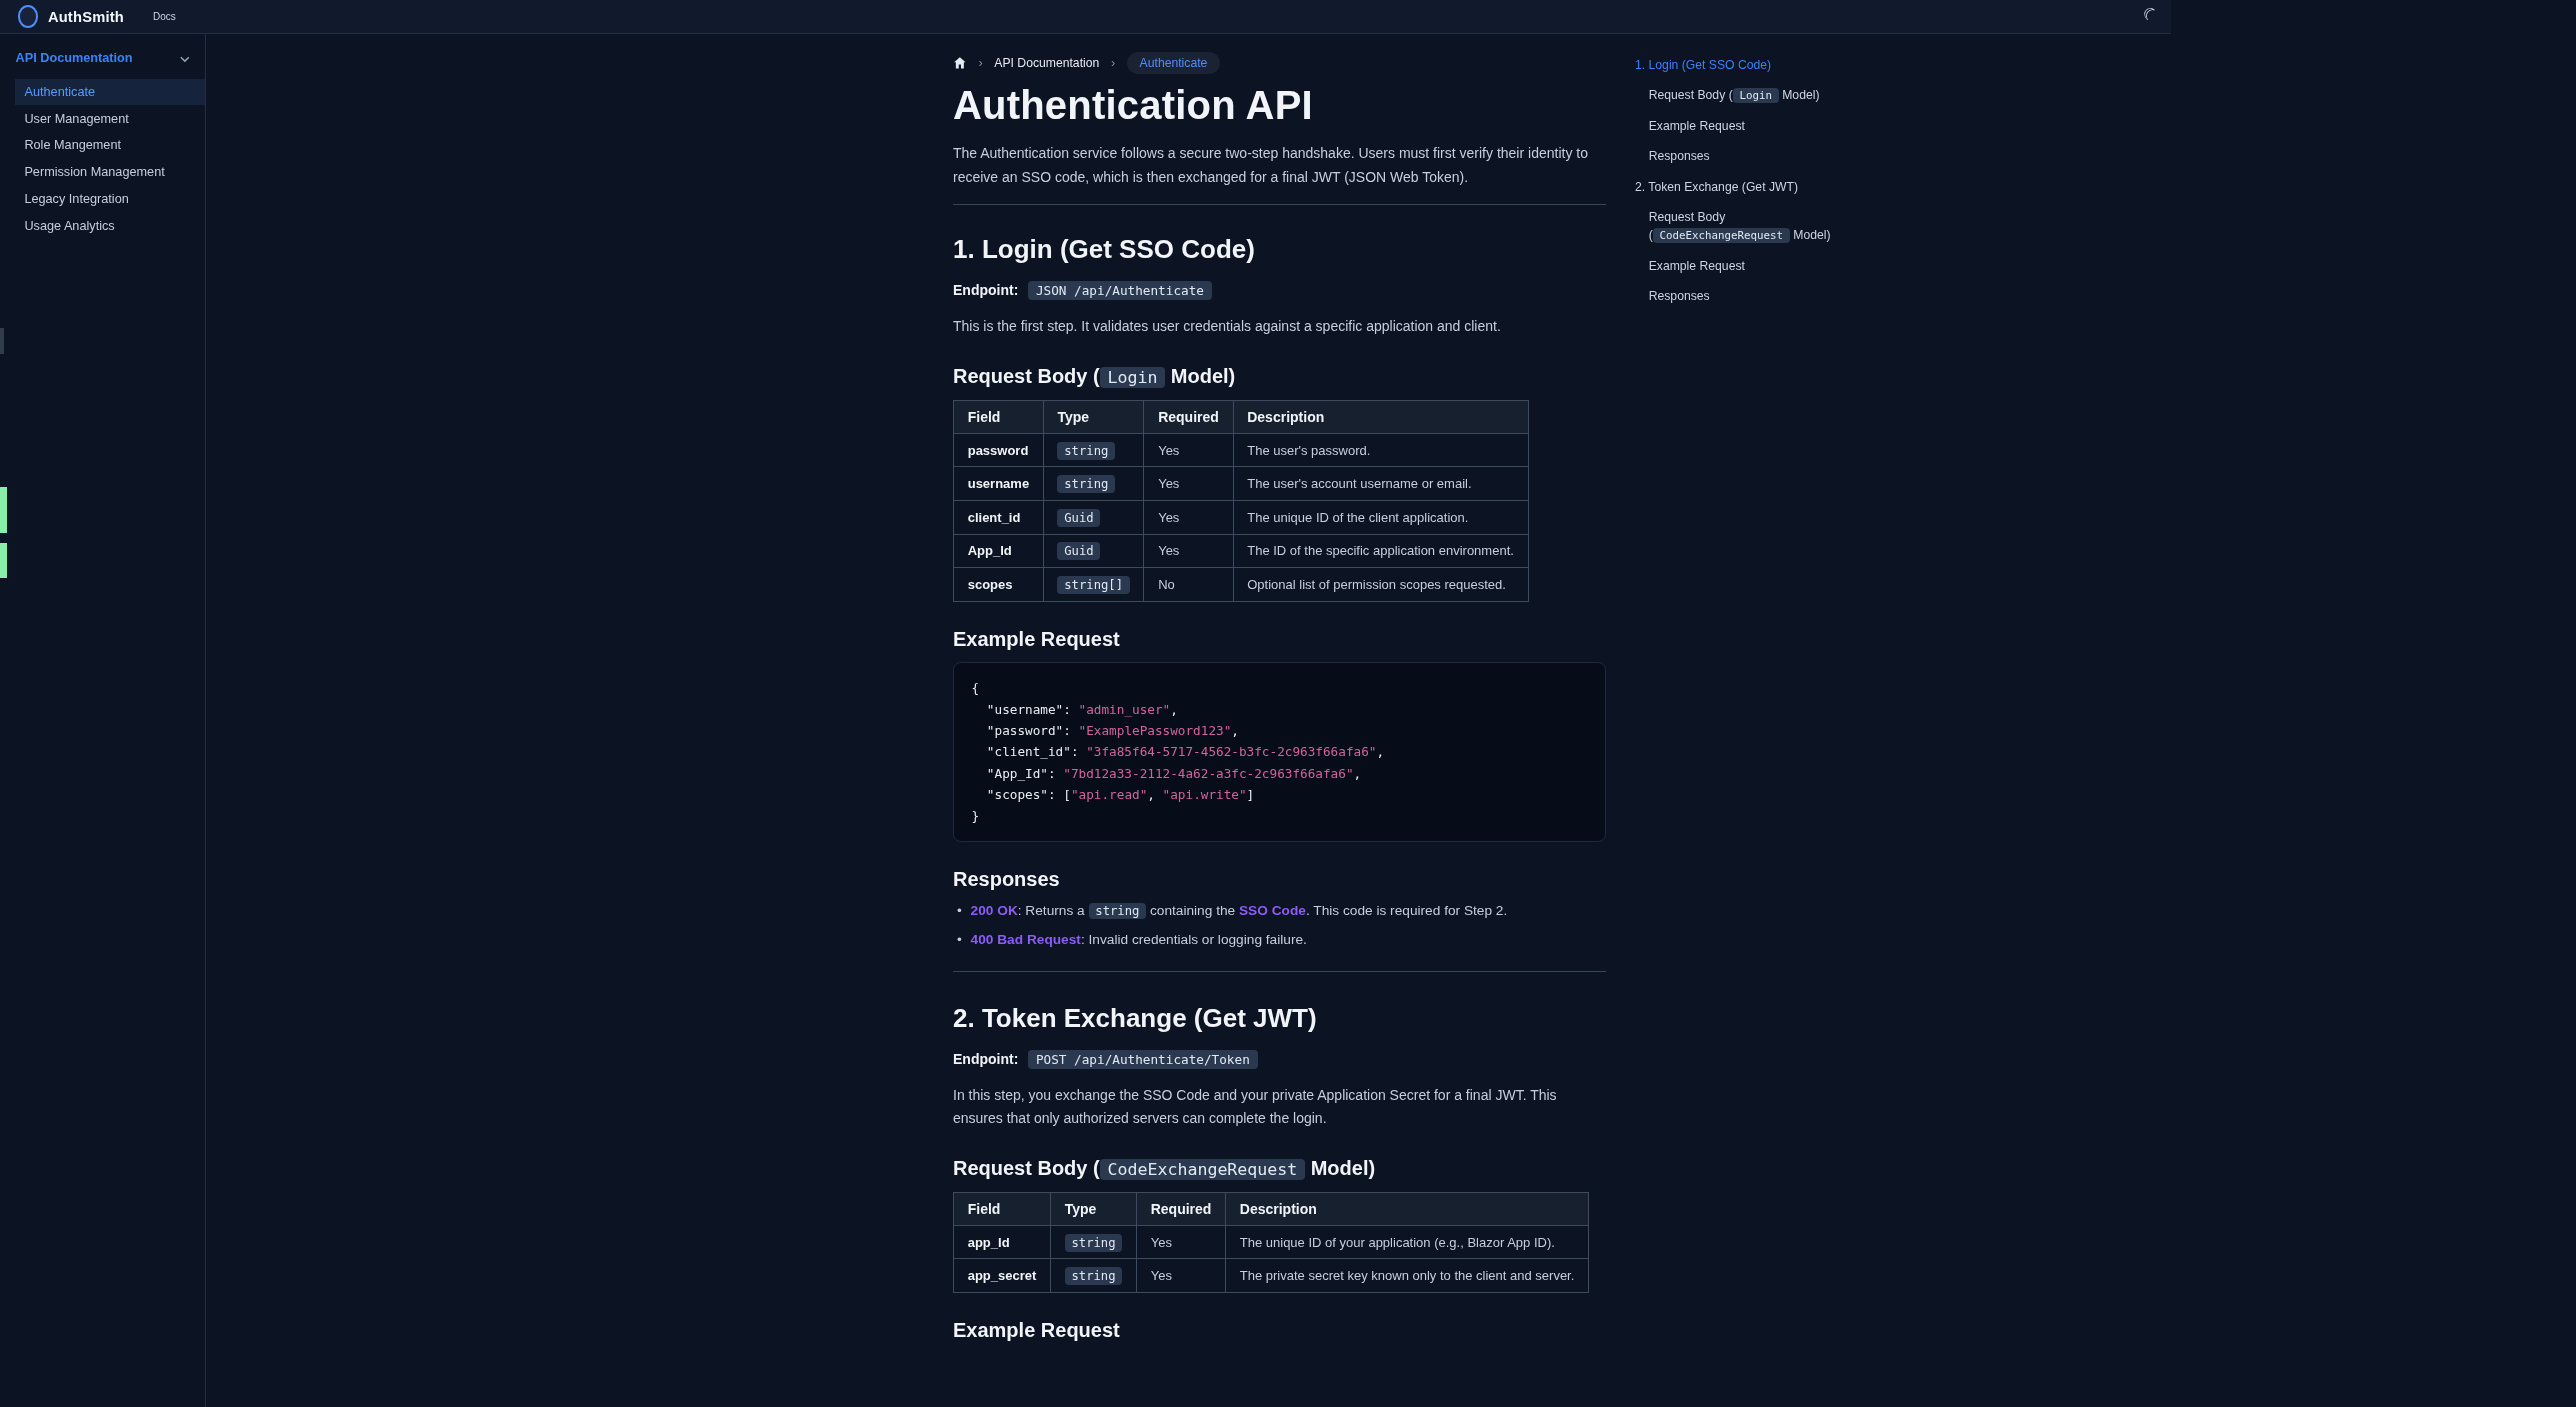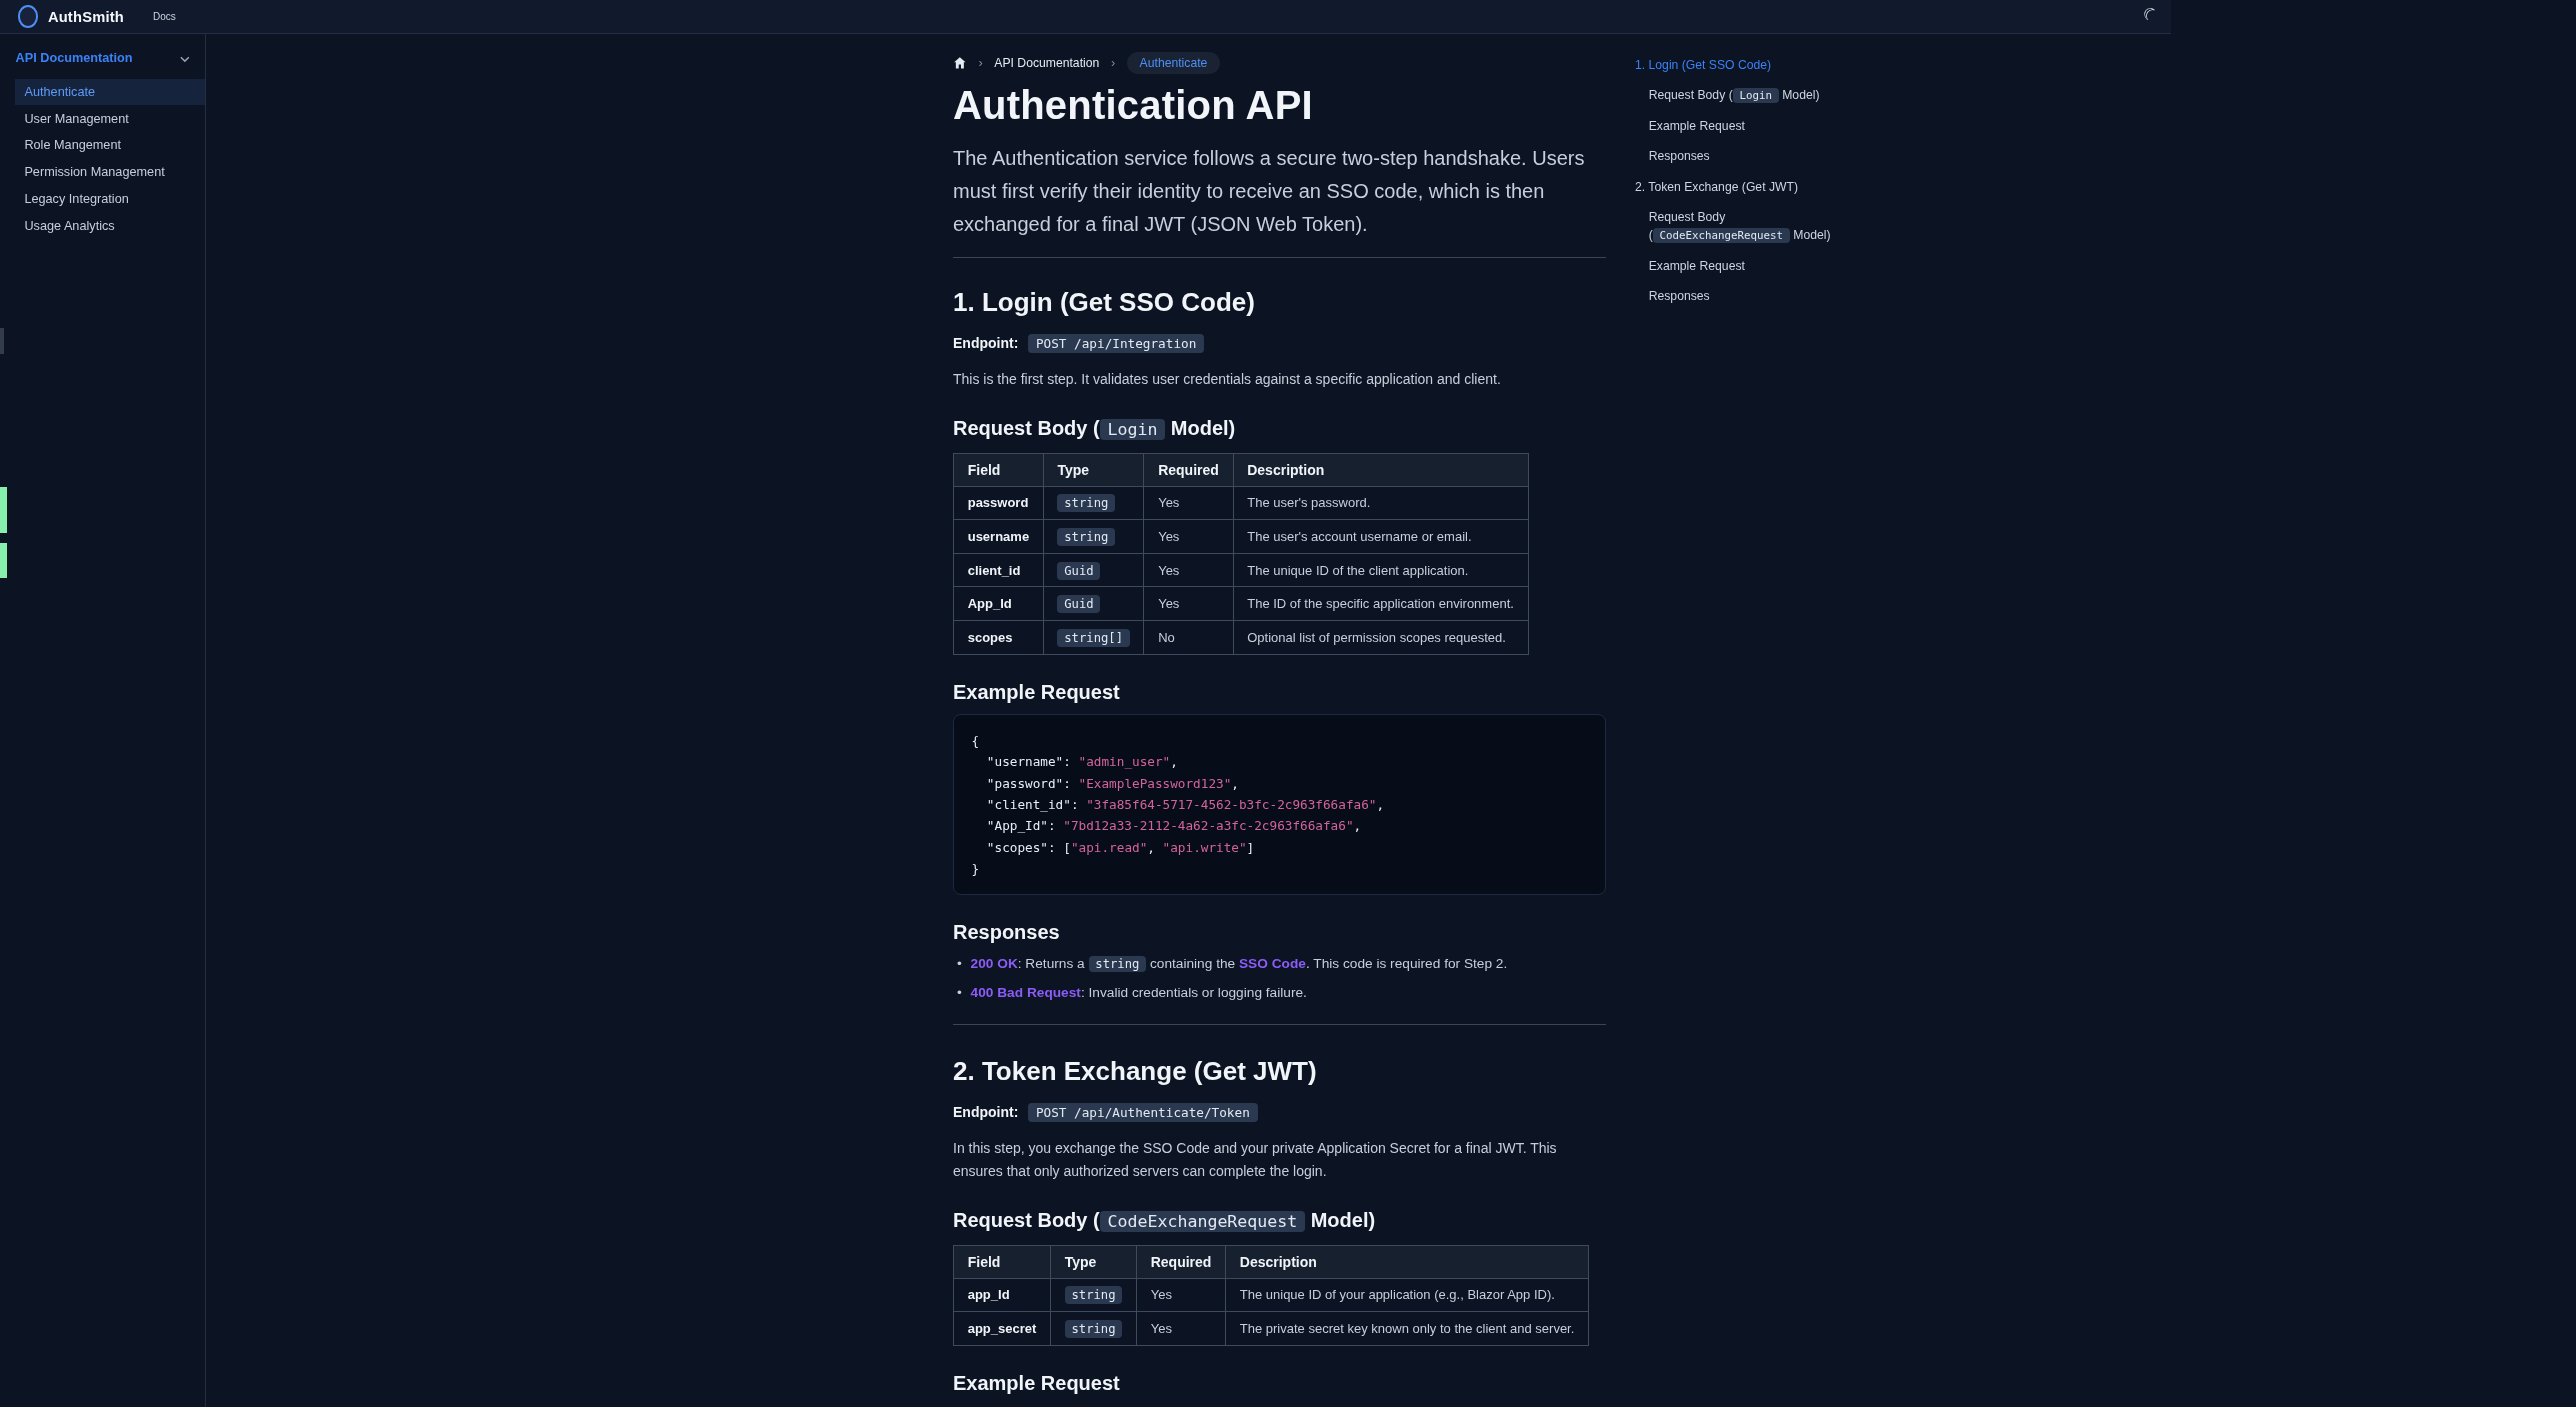--- a/index.html
+++ b/index.html
@@ -48,21 +48,21 @@
   .edge-marker{ position:absolute; left:0; width:6.8px; background:#86efac; z-index:6; }
   
   .content{ position:absolute; left:953px; top:0; width:653px; }
   .breadcrumb{ margin-top:52px; display:flex; align-items:center; gap:11.7px; font-size:12.2px; color:#e6ebf2;}
   .crumb-sep{ color:#7f8ca0; font-size:12.7px; }
   .crumb-link{ cursor:pointer; }
   .crumb-pill{
     background:#1a2334; color:#4f8ef7; border-radius:977px; padding:3.9px 12.7px; cursor:default;
   }
   h1{ color:#f1f5f9; font-size:40px; margin-top:9px; letter-spacing:0.2px;}
-  .intro{ font-size:20px; line-height:1.65; margin-top:14.7px; color:#c6cfdb;}
+  .intro{ font-size:14px; line-height:1.65; margin-top:14.7px; color:#c6cfdb;}
   hr{ border:none; border-top:1px solid #39465a; margin-top:15.6px; }
   h2{ color:#f1f5f9; font-size:26px; margin-top:29px; }
   .endpoint{ margin-top:16.6px; font-size:14px; color:#f1f5f9; font-weight:bold; }
   .chip, .seg-c{
     font-family:"DejaVu Sans Mono", monospace; background:#2b3950; color:#e2e9f3;
     border-radius:3.9px; padding:2px 7.8px; font-weight:normal;
   }
   .endpoint .chip{ font-size:12.7px; margin-left:5.9px; }
   .para{ font-size:14px; line-height:1.65; margin-top:17.6px; color:#c6cfdb; }
   h3{ color:#f1f5f9; font-size:20px; margin-top:26px; }
@@ -140,21 +140,21 @@
   </nav>
 
   <h1>Authentication API</h1>
   <p class="intro">The Authentication service follows a secure two-step handshake. Users must first verify their identity to receive an SSO code, which is then exchanged for a final JWT (JSON Web Token).</p>
   <hr>
 
   <section>
     <h2>1. Login (Get SSO Code)</h2>
     <p class="endpoint">
       <span>Endpoint:</span>
-      <span class="chip">POST /api/Integration</span>
+      <span class="chip">JSON /api/Authenticate</span>
     </p>
     <p class="para">This is the first step. It validates user credentials against a specific application and client.</p>
     <h3><span class="seg-p">Request Body (</span><span class="seg-c">Login</span><span class="seg-p"> Model)</span></h3>
     <div>
         <table>
           <thead>
             <tr>
               <th>Field</th>
               <th>Type</th>
               <th>Required</th>

